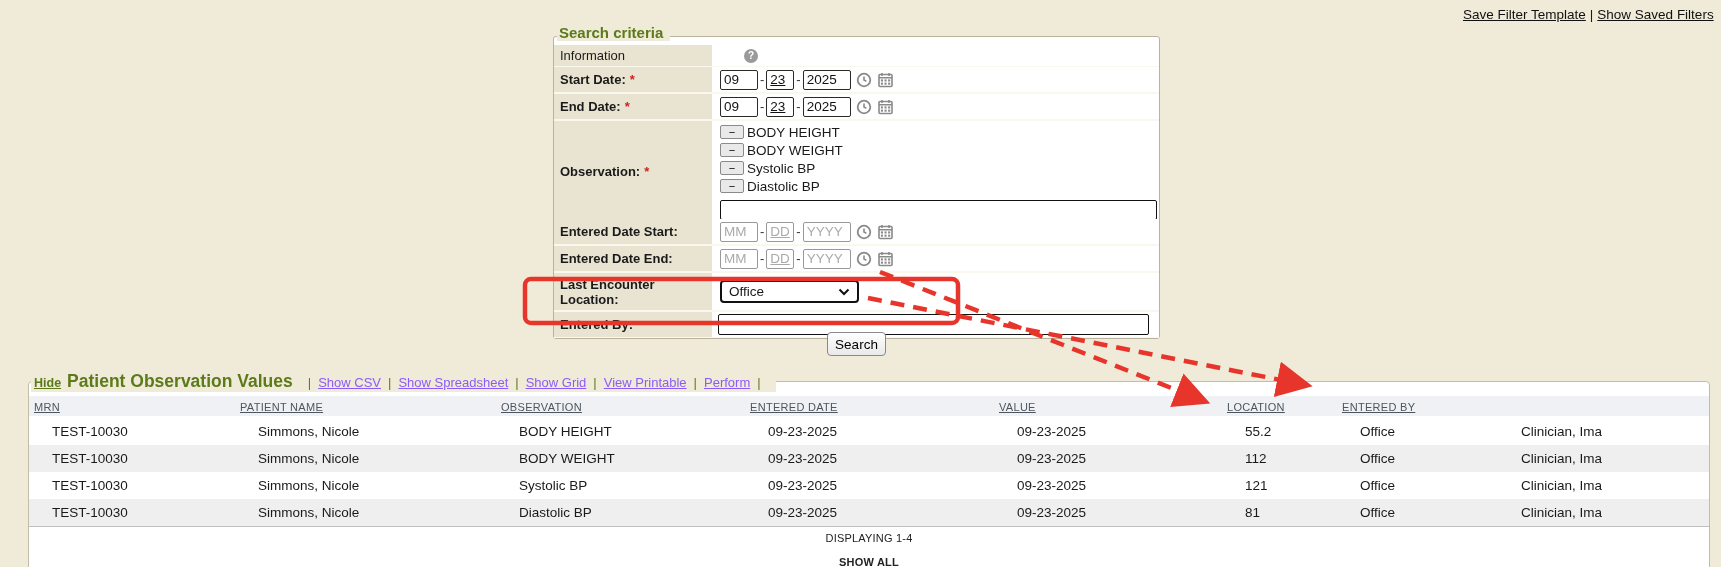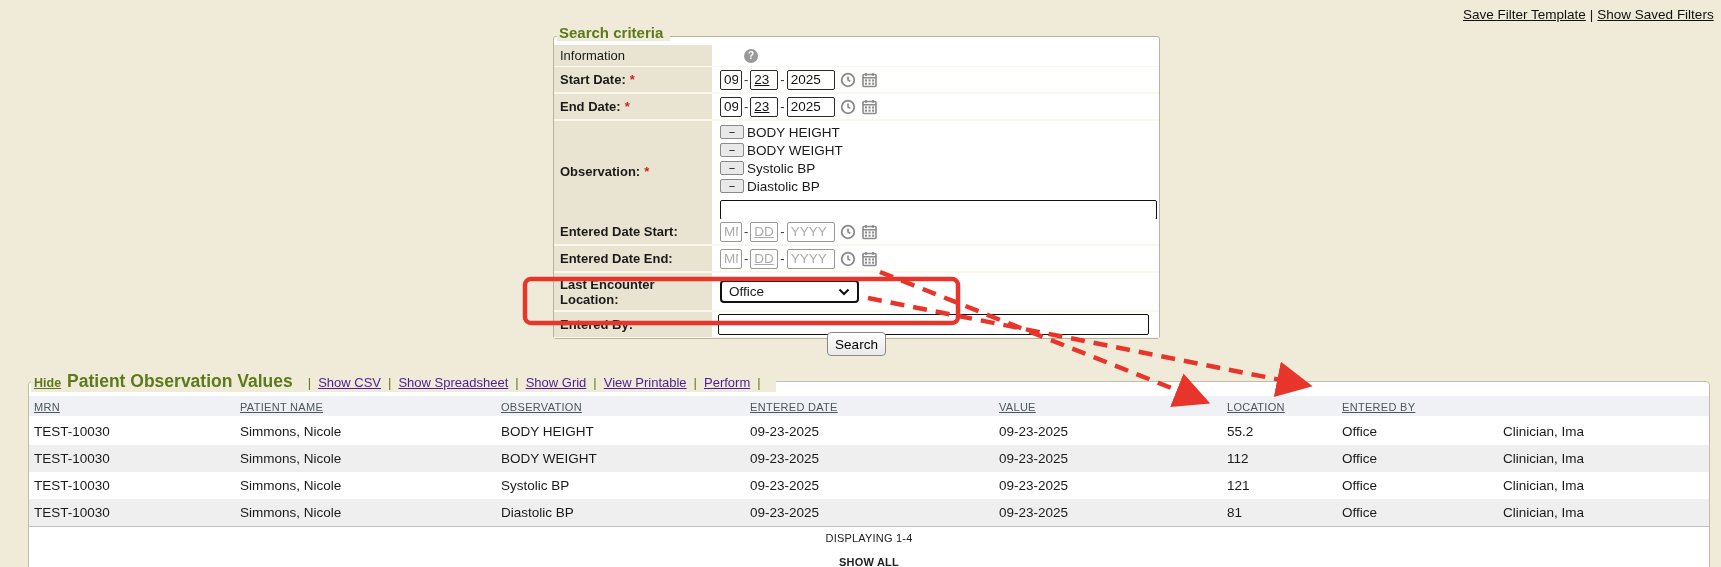--- a/index.html
+++ b/index.html
@@ -49,21 +49,21 @@
   .help-icon {
     width:14px; height:14px; border-radius:50%; background:#9a9a9a;
     color:#fff; font-size:10px; font-weight:bold; text-align:center; line-height:14px;
     margin-left:24px; cursor:pointer;
   }
   .datebox {
     border:1.5px solid #2a2a2a; border-radius:2px; background:#fff;
     height:20px; font-size:13.5px; font-family:"Liberation Sans",sans-serif;
     padding:0 3px; color:#111;
   }
-  .datebox.mm { width:22px; } .datebox.dd { width:28px;text-decoration:underline; } .datebox.yy { width:48px; }
+  .datebox.mm { width:38px; } .datebox.dd { width:28px;text-decoration:underline; } .datebox.yy { width:48px; }
   .datebox.ghost { border-color:#999; color:#aaa; }
   .datebox.ghost::placeholder { color:#aaa; }
   .dash { margin:0 2px; color:#333; font-size:13px; }
   .icon-btn { margin-left:5px; cursor:pointer; display:inline-flex; align-items:center; }
 
   .obs-item { display:flex; align-items:center; height:18px; }
   .minus-btn {
     width:24px; height:14px; margin-right:3px;
     border:1px solid #8a8a8a; border-radius:2px; background:#e9e9e9;
     font-size:11px; line-height:11px; text-align:center; cursor:pointer;
@@ -94,37 +94,37 @@
     position:absolute; left:28px; top:381px; width:1682px; height:210px;
     border:1px solid #c2bda6; border-radius:4px; background:#fff;
   }
   .results-legend {
     position:absolute; top:-11px; left:2px;
     background:#f0ebd8; padding:0 8px 0 3px;
     display:flex; align-items:baseline; white-space:nowrap;
   }
   .hide-link { color:#5c7a1a; font-size:12.5px; font-weight:bold; text-decoration:underline; cursor:pointer; margin-right:6px; }
   .results-title { color:#5c7a1a; font-size:17.5px; font-weight:bold; margin-right:8px; }
-  .rlink { color:#4c1d95; font-size:13px; text-decoration:underline; cursor:pointer; }
+  .rlink { color:#8b5cf6; font-size:13px; text-decoration:underline; cursor:pointer; }
   .rsep { color:#5c7a1a; font-size:13px; margin:0 7px; }
 
   .tbl { margin-top:14px; }
   .hrow, .drow {
     display:grid;
     grid-template-columns:206px 261px 249px 249px 228px 115px 161px 1fr;
   }
   .hrow { background:#eff1f4; height:22px; align-items:center; border-bottom:2px solid #fff; }
   .hcell { padding-left:5px; }
   .hcell span {
     font-size:11px; color:#4d565e; letter-spacing:.3px;
     text-decoration:underline; cursor:pointer;
   }
   .drow { height:27px; align-items:center; font-size:13.5px; }
   .drow.alt { background:#efefef; }
-  .dcell { padding-left:5px; overflow:hidden; white-space:nowrap; }
+  .dcell { padding-left:23px; overflow:hidden; white-space:nowrap; }
   .tfoot {
     border-top:1px solid #c0c0c0; background:#fff; text-align:center;
     padding-top:5px; font-size:11px; color:#222; letter-spacing:.2px;
   }
   .tfoot .show-all { margin-top:12px; cursor:pointer;font-weight:bold; }
 
   
   .annot { position:absolute; left:0; top:0; width:1721px; height:567px; pointer-events:none; z-index:50; }
 </style>
 </head>

